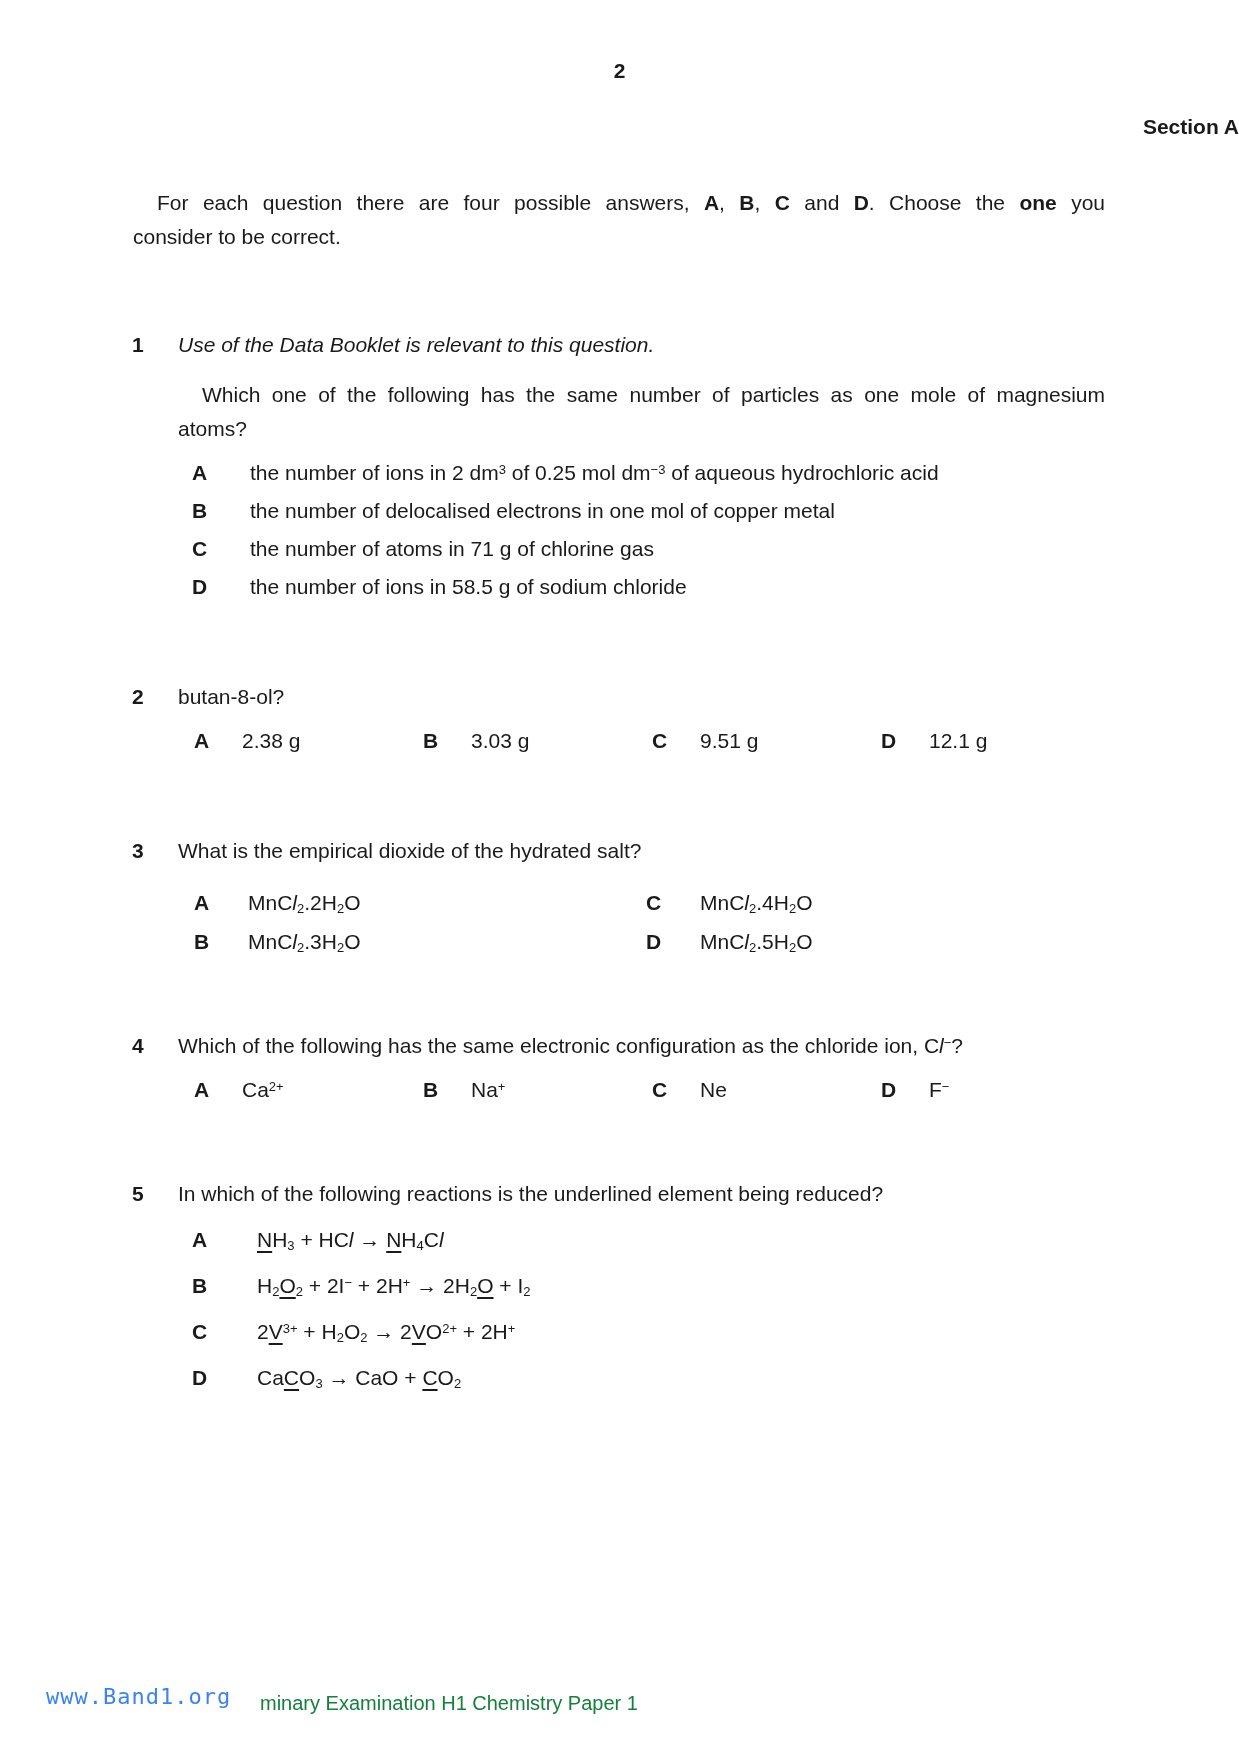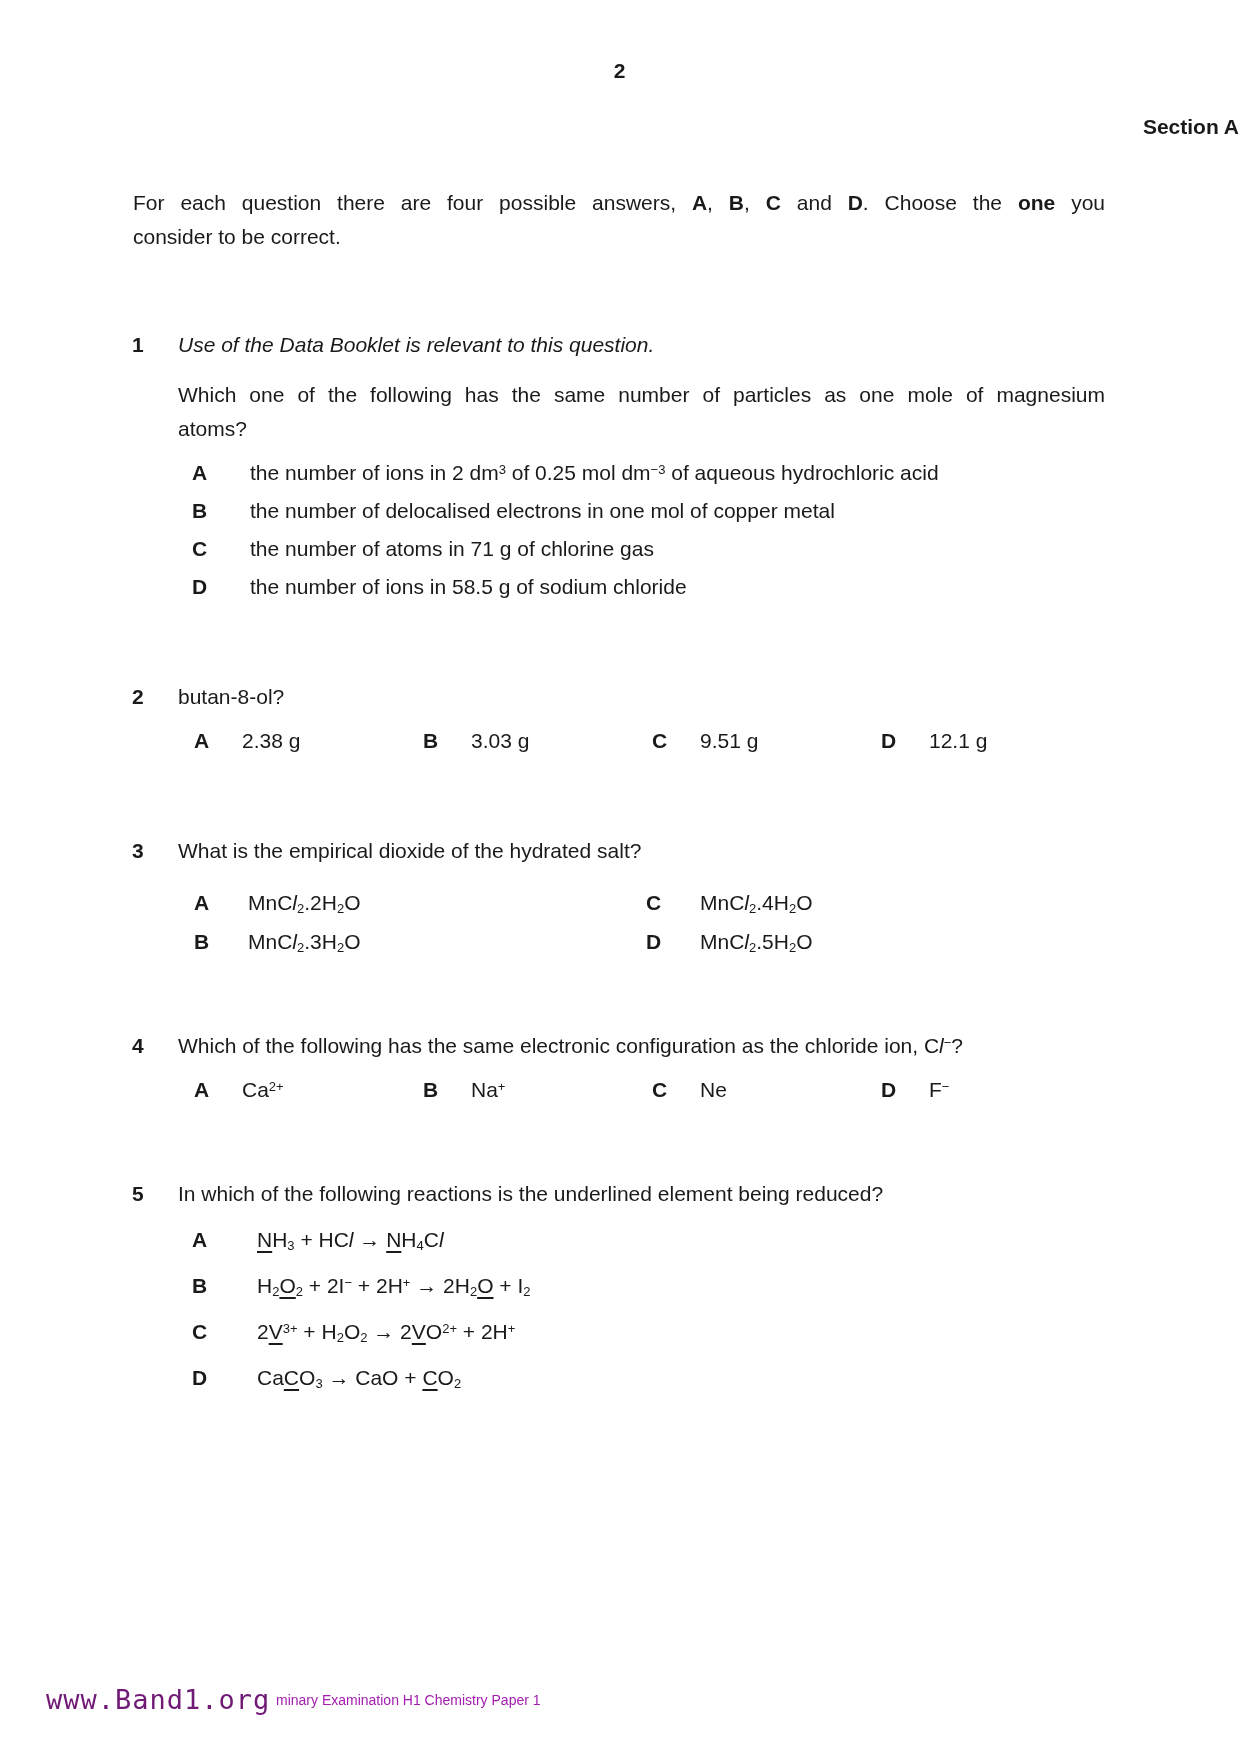--- a/index.html
+++ b/index.html
@@ -9,21 +9,21 @@
     background:#ffffff;
     color:#1a1a1a;
     font-family:"Liberation Sans", sans-serif;
     font-size:21px;
     overflow:hidden;
   }
   .pageno { padding-top:58px; text-align:center; font-weight:bold; line-height:26px; }
   .section-title { margin-top:30px; text-align:right; font-weight:bold; line-height:26px; }
 
   .instructions { margin:46px 134px 0 133px; line-height:34px; }
-  .line.stretch { text-align:justify; text-align-last:justify; text-justify:inter-word; }
+  .line.stretch { text-align:justify; text-align-last:justify; text-justify:inter-word;margin-left:24px; }
 
   .question { display:flex; margin-left:132px; margin-right:134px; }
   .q1 { margin-top:74px; }
   .q2 { margin-top:66px; }
   .q3 { margin-top:82px; }
   .q4 { margin-top:76px; }
   .q5 { margin-top:76px; }
   .q-num { width:46px; flex:none; font-weight:bold; line-height:34px; }
   .q-body { flex:1; min-width:0; }
   .q-para { line-height:34px; }
@@ -59,23 +59,23 @@
   .options.cols2 .opt-letter { width:54px; padding-left:16px; }
 
   sub, sup { line-height:0; font-size:13px; }
   sub { vertical-align:-0.25em; }
   sup { vertical-align:0.5em; }
   u { text-decoration-thickness:2px; text-underline-offset:4px; }
 
   .footer-watermark {
     position:absolute; left:46px; top:1684px;
     font-family:"DejaVu Sans Mono","Liberation Mono",monospace;
-    font-size:27px; letter-spacing:1px; color:#701a75;
+    font-size:22px; letter-spacing:1px; color:#3b82f6;
   }
-  .footer-title { position:absolute; left:276px; top:1692px; font-size:14px; color:#a21caf; }
+  .footer-title { position:absolute; left:260px; top:1692px; font-size:20px; color:#15803d; }
 </style>
 </head>
 <body>
 
 <div class="page">
   <div class="pageno">2</div>
   <div class="section-title">Section A</div>
 
   <div class="instructions" id="instructions">
       <div class="line stretch">For each question there are four possible answers, <b>A</b>, <b>B</b>, <b>C</b> and <b>D</b>. Choose the <b>one</b> you</div>

